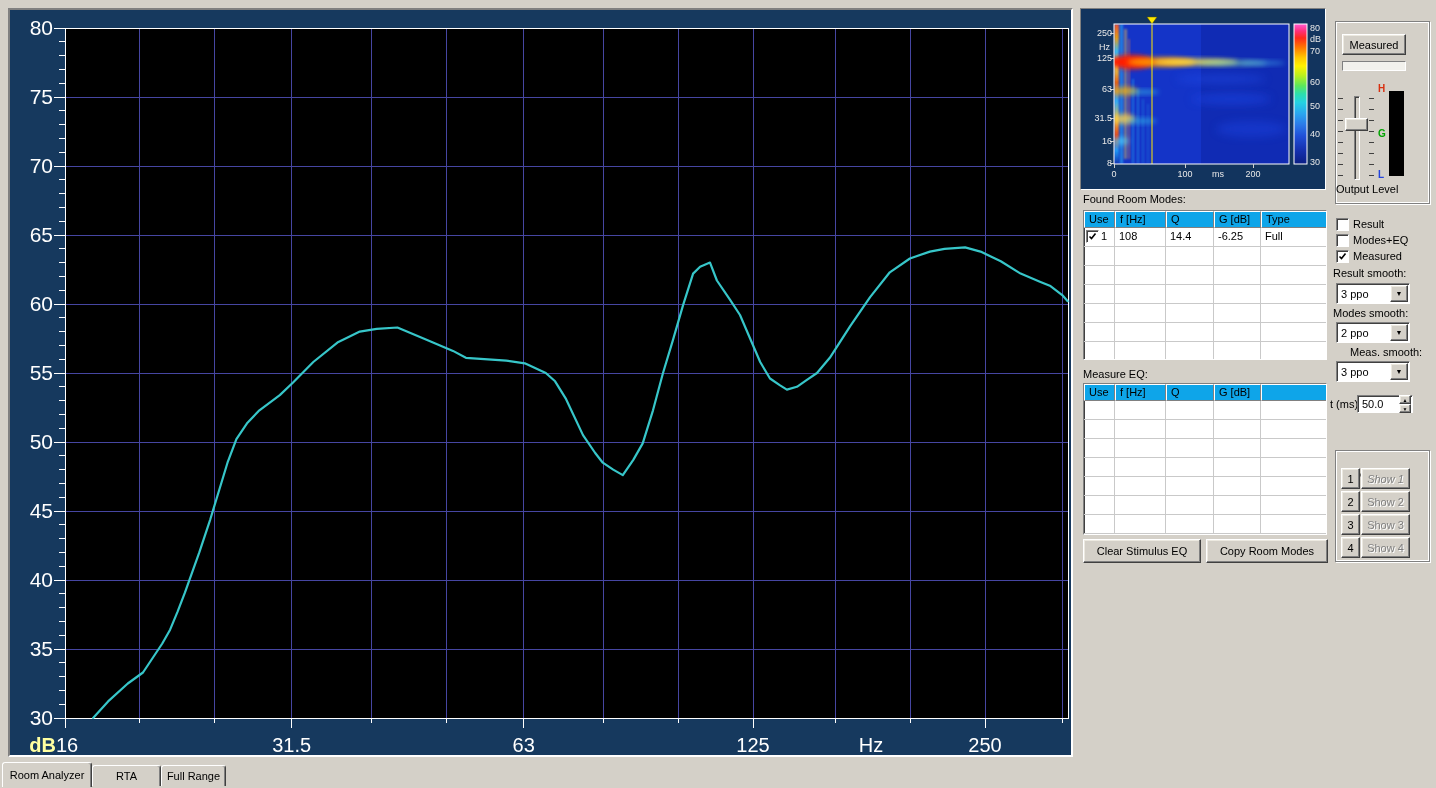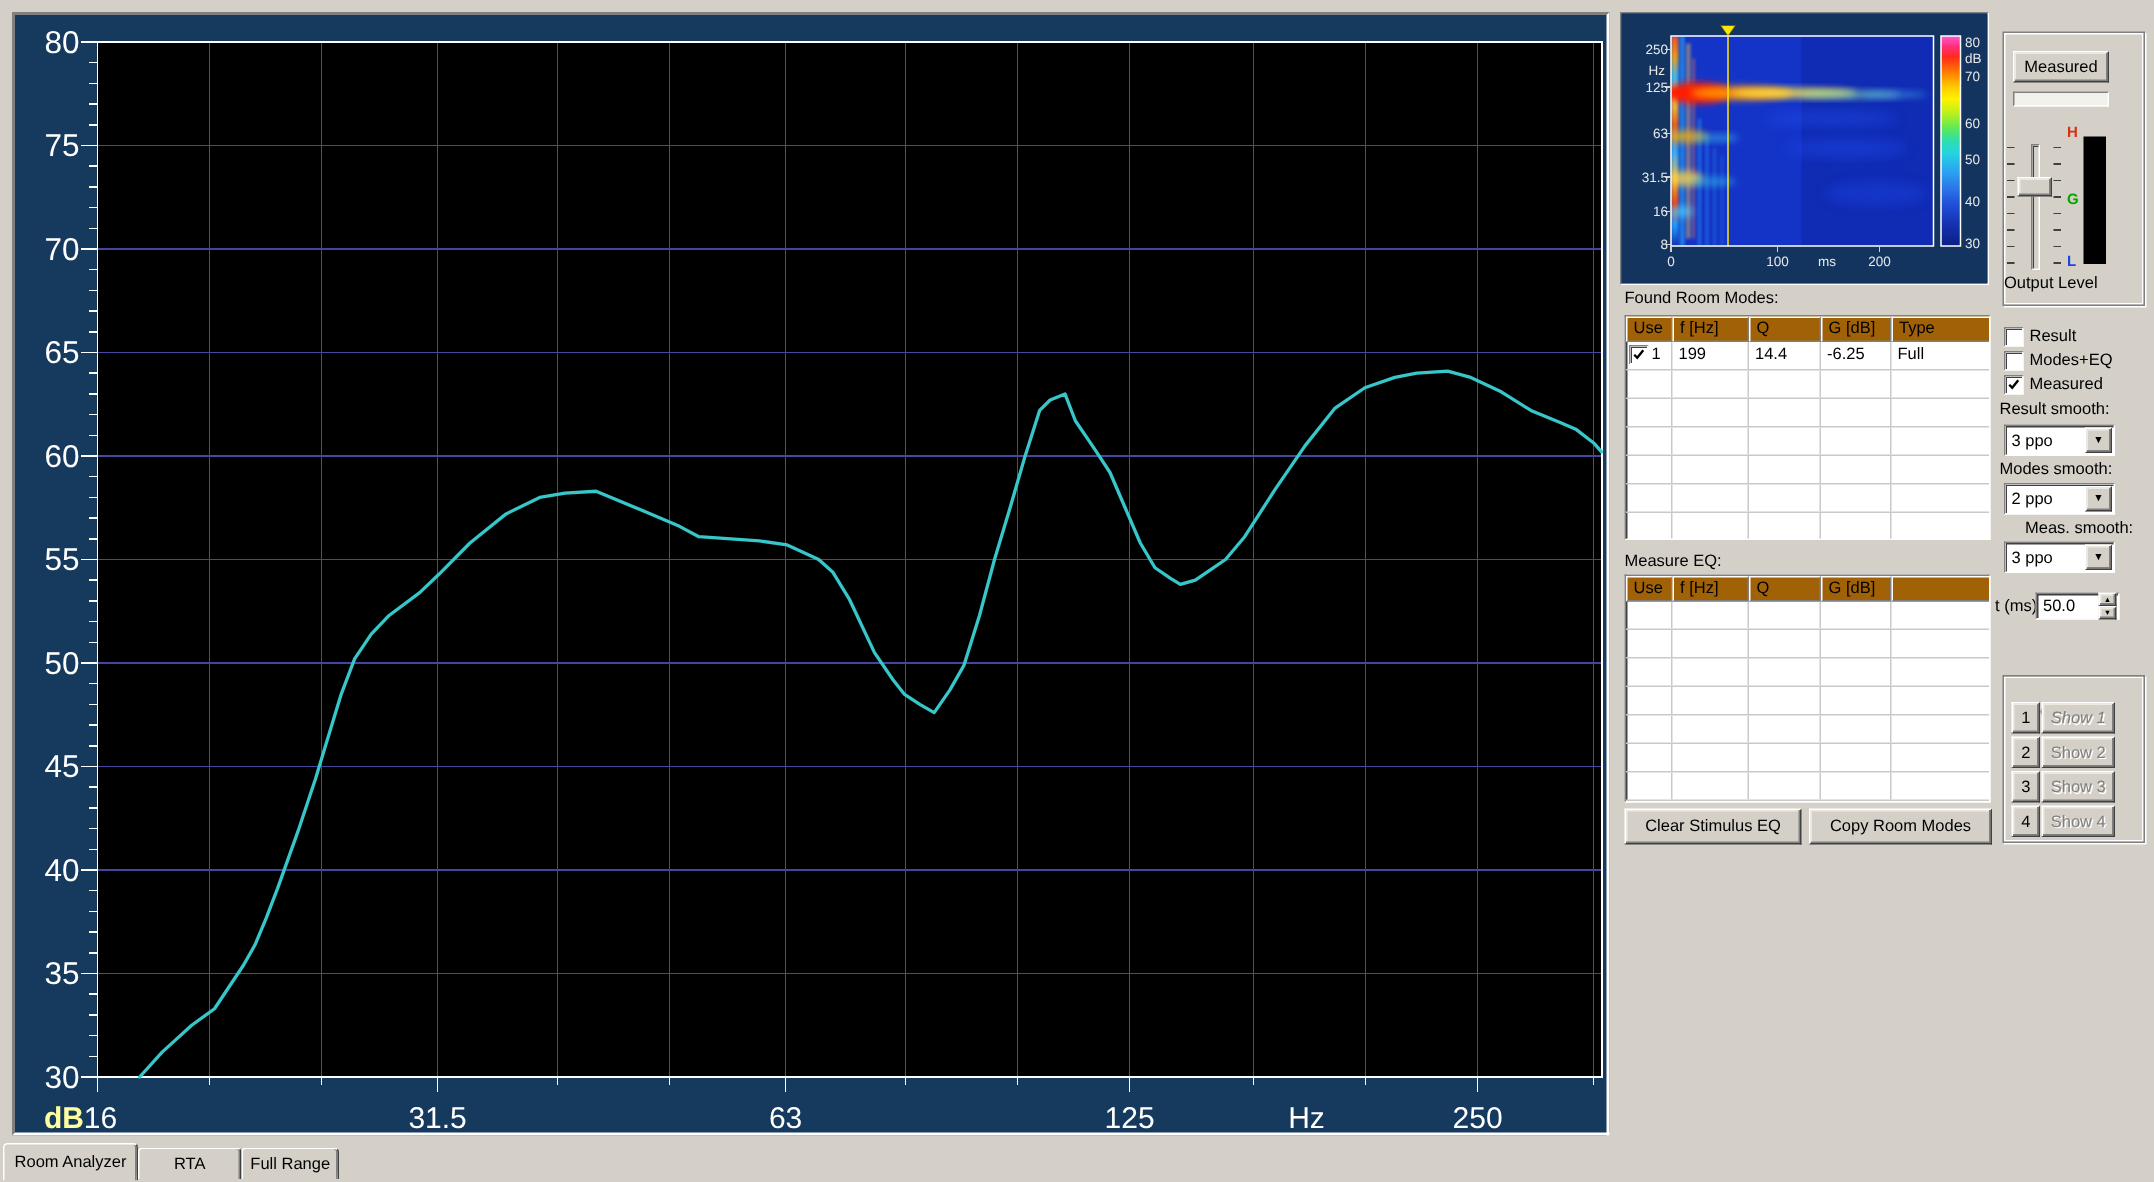--- a/index.html
+++ b/index.html
@@ -45,21 +45,21 @@
   .combo{background:#fff;display:flex;align-items:center;position:absolute;
     border:1px solid;border-color:#808080 #ffffff #ffffff #808080;
     box-shadow:inset 1px 1px 0 #404040;}
   .combo .val{flex:1;padding-left:4px;}
   .combo .drop{width:16px;align-self:stretch;margin:1px;display:flex;align-items:center;justify-content:center;font-size:7px;}
   
   .tbl{background:#fff;overflow:hidden;position:absolute;
     border:1px solid;border-color:#808080 #ffffff #ffffff #808080;
     box-shadow:inset 1px 1px 0 #404040;}
   .thead{display:flex;height:17px;}
-  .th{background:#a16207;border:1px solid;border-color:#ffffff #808080 #808080 #ffffff;
+  .th{background:#0ea5e9;border:1px solid;border-color:#ffffff #808080 #808080 #ffffff;
     padding:1px 4px;font-size:11px;overflow:hidden;white-space:nowrap;}
   .trow{display:flex;height:18px;border-bottom:1px solid #c9c9c9;}
   .td{border-right:1px solid #c9c9c9;padding:2px 4px;font-size:11px;white-space:nowrap;position:relative;}
   .c0{width:31px;flex:none;box-sizing:border-box;}
   .c1{width:51px;flex:none;box-sizing:border-box;}
   .c2{width:48px;flex:none;box-sizing:border-box;}
   .c3{width:47px;flex:none;box-sizing:border-box;}
   .c4{flex:1;box-sizing:border-box;border-right:none;}
   
   .tab{
@@ -324,21 +324,21 @@
   </div>
   <div class="trow">
     <div class="td c0">
       <span class="cb" style="left:2px;top:2px;">
         <svg width="9" height="9" viewBox="0 0 9 9">
             <polyline class="mark" points="1.5,4.5 3.5,6.5 7.5,1.5" fill="none" stroke="#000" stroke-width="1.6"></polyline>
           </svg>
       </span>
       <span style="position:absolute;left:17px;top:2px;">1</span>
     </div>
-    <div class="td c1">199</div>
+    <div class="td c1">108</div>
     <div class="td c2">14.4</div>
     <div class="td c3">-6.25</div>
     <div class="td c4">Full</div>
   </div>
   <div id="modes-empty">
       <div class="trow">
         <div class="td c0"></div>
         <div class="td c1"></div>
         <div class="td c2"></div>
         <div class="td c3"></div>

